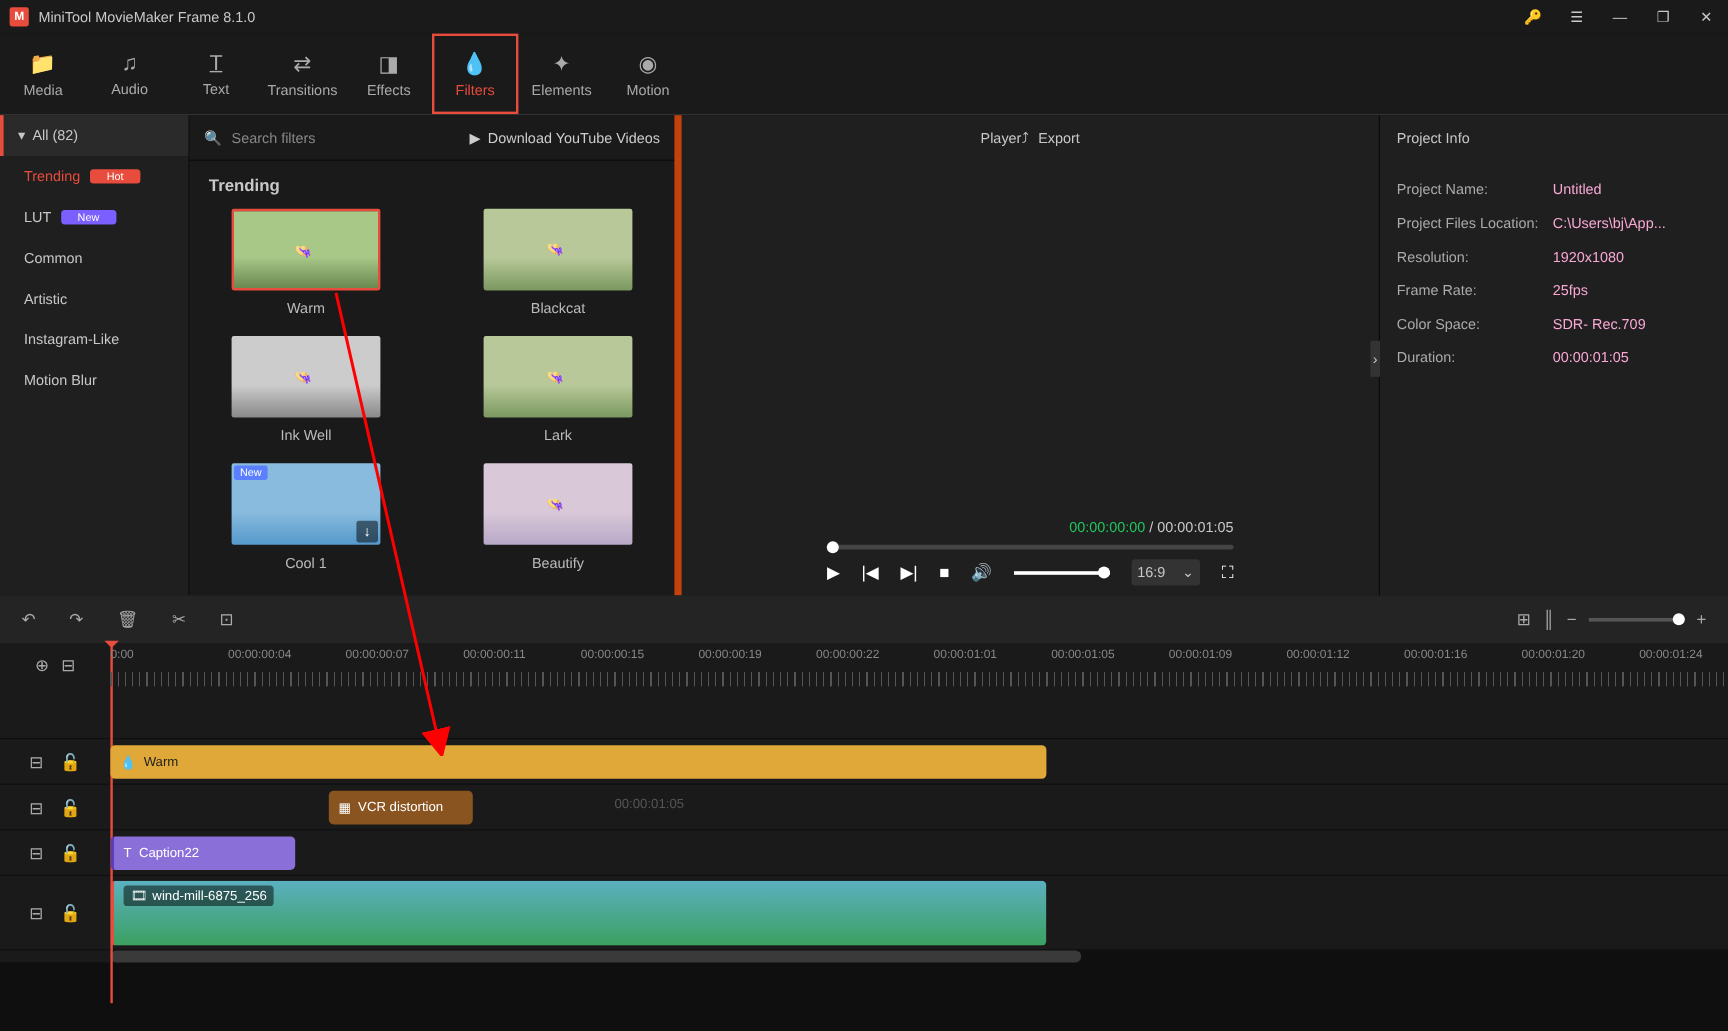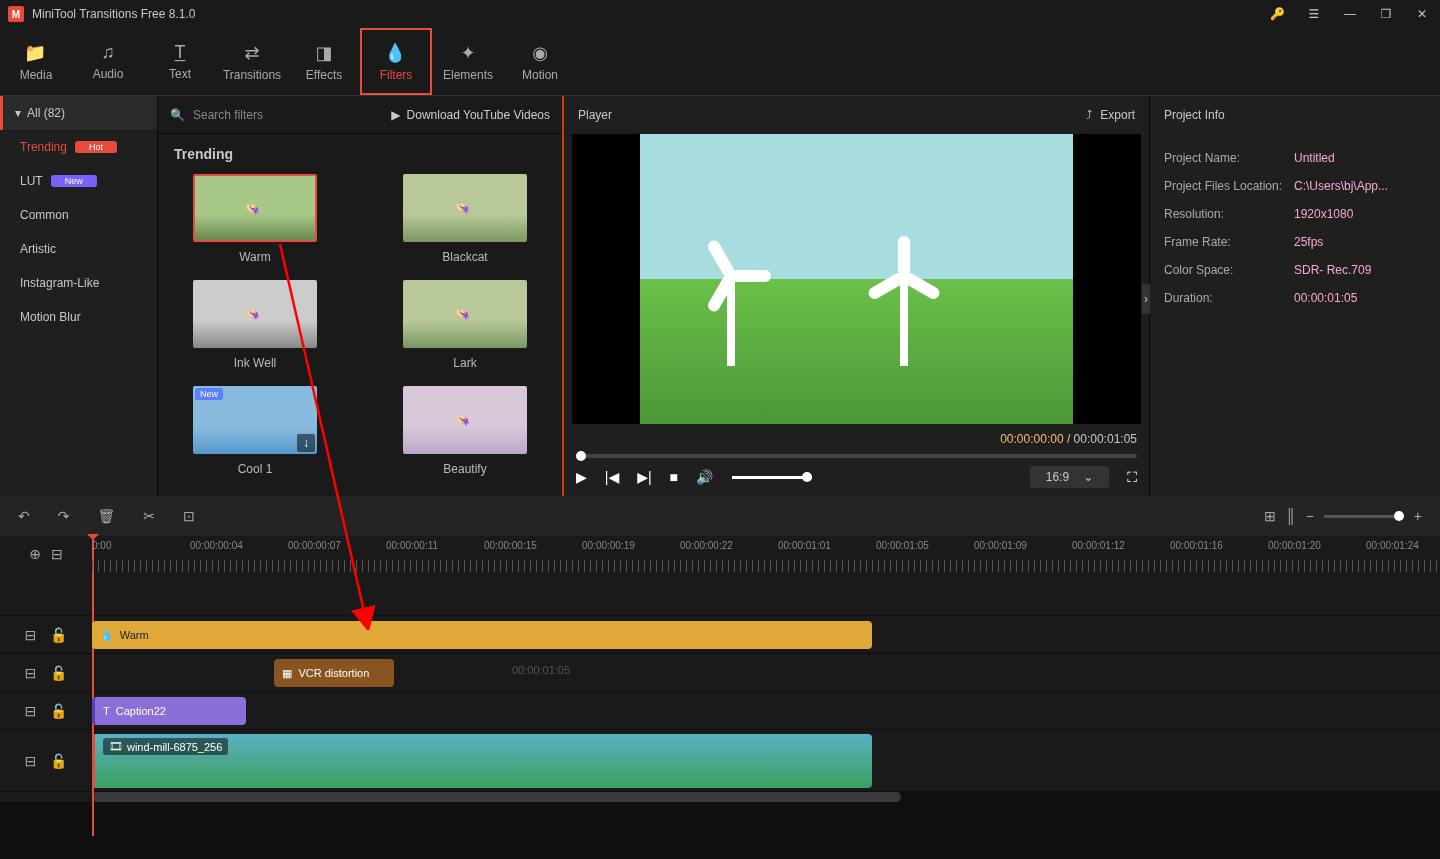--- a/index.html
+++ b/index.html
@@ -37,34 +37,34 @@
 .filter-link { display: flex; align-items: center; gap: 6px; color: #ccc; }
 .filter-content { padding: 12px 16px; overflow-y: auto; }
 .filter-section-title { font-size: 14px; font-weight: bold; margin-bottom: 12px; }
 .filter-grid { display: grid; grid-template-columns: 1fr 1fr; gap: 16px 48px; }
 .filter-card { display: flex; flex-direction: column; align-items: center; gap: 8px; cursor: pointer; }
 .filter-thumb { width: 124px; height: 68px; border-radius: 2px; position: relative; }
 .filter-thumb.selected { border: 2px solid #e74c3c; }
 .filter-name { font-size: 12px; color: #bbb; }
 
 
-.player-panel { flex: 1; background: #1f1f1f; display: flex; flex-direction: column; border-left: 2px solid #c2410c; border-right: 1px solid #0a0a0a; }
+.player-panel { flex: 1; background: #1f1f1f; display: flex; flex-direction: column; border-left: 6px solid #c2410c; border-right: 1px solid #0a0a0a; align-items: center; }
 .player-header { height: 38px; display: flex; align-items: center; padding: 0 14px; justify-content: space-between; }
 .export-btn { display: flex; align-items: center; gap: 8px; cursor: pointer; }
 .player-video { flex: 1; background: #000; margin: 0 8px; position: relative; overflow: hidden; }
 .player-controls { padding: 8px 12px; }
 .player-slider { height: 4px; background: #444; border-radius: 2px; position: relative; margin-bottom: 8px; }
 .player-slider-dot { width: 10px; height: 10px; background: white; border-radius: 50%; position: absolute; top: -3px; left: 0; }
 .player-time { text-align: right; margin-bottom: 8px; }
-.time-current { color: #fdba74; }
+.time-current { color: #22c55e; }
 .player-buttons { display: flex; align-items: center; gap: 18px; }
 .player-btn { cursor: pointer; color: white; font-size: 14px; }
 .volume-slider { width: 80px; height: 3px; background: white; position: relative; }
 .volume-dot { width: 10px; height: 10px; background: white; border-radius: 50%; position: absolute; right: 0; top: -4px; }
-.ratio-select { background: #333; padding: 4px 16px; border-radius: 3px; display: flex; align-items: center; gap: 14px; margin-left: auto; }
+.ratio-select { background: #333; padding: 4px 5px; border-radius: 3px; display: flex; align-items: center; gap: 14px; margin-left: auto; }
 
 
 .info-panel { width: 290px; background: #1f1f1f; }
 .info-header { height: 38px; display: flex; align-items: center; padding: 0 14px; }
 .info-body { padding: 10px 14px; position: relative; }
 .info-row { display: flex; padding: 7px 0; }
 .info-label { width: 130px; color: #aaa; }
 .info-value { color: #f9a8d4; }
 .info-collapse { position: absolute; left: -8px; top: 150px; background: #333; padding: 8px 2px; cursor: pointer; }
 
@@ -123,21 +123,21 @@
 .video-track-row { height: 62px; }
 .scrollbar-h { height: 10px; background: #0f0f0f; margin-left: 92px; }
 .scrollbar-thumb { height: 100%; width: 60%; background: #3a3a3a; border-radius: 5px; }
 </style>
 </head>
 <body>
 
 <div class="titlebar">
   <div class="titlebar-left">
     <div class="app-icon">M</div>
-    <span>MiniTool Transitions Free 8.1.0</span>
+    <span>MiniTool MovieMaker Frame 8.1.0</span>
   </div>
   <div class="titlebar-right">
     <span class="titlebar-btn" style="color:#e8b838">🔑</span>
     <span class="titlebar-btn">☰</span>
     <span class="titlebar-btn">—</span>
     <span class="titlebar-btn">❐</span>
     <span class="titlebar-btn">✕</span>
   </div>
 </div>
 

